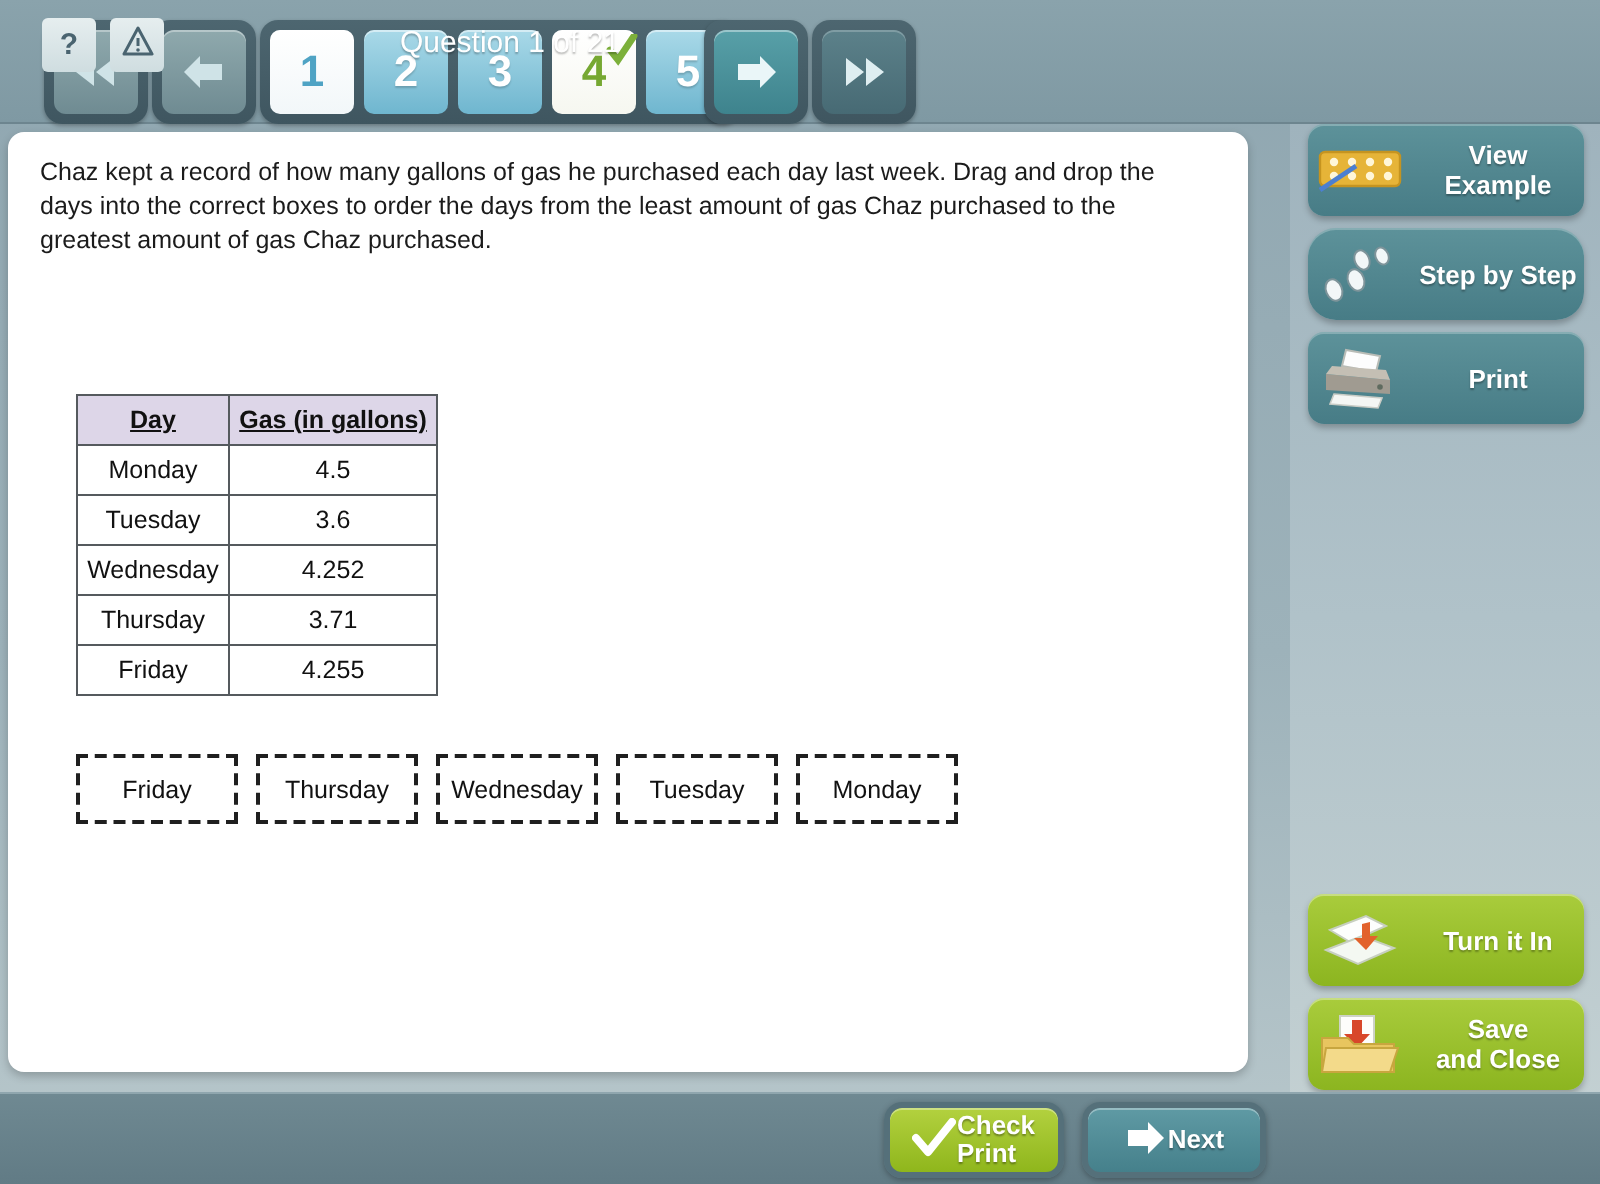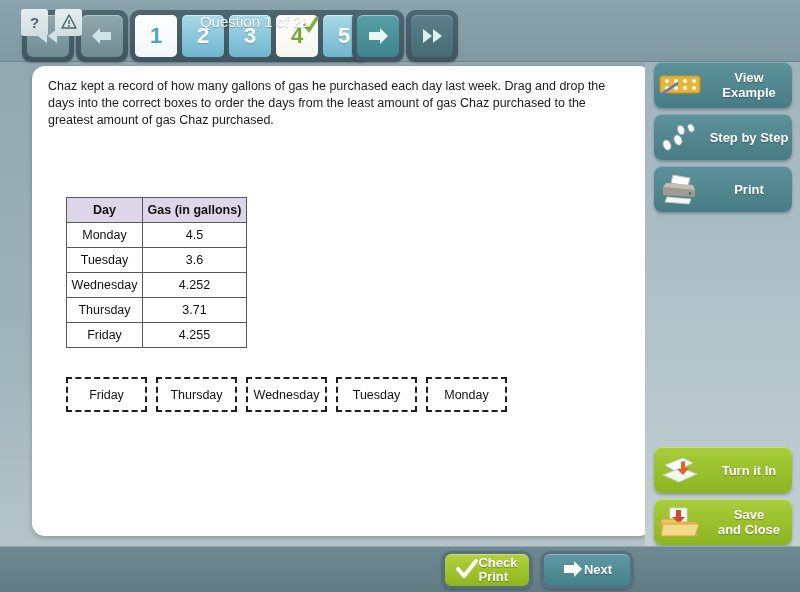--- a/index.html
+++ b/index.html
@@ -100,24 +100,24 @@
   .page-check {
     position: absolute;
     top: -2px; right: -1px;
     width: 16px; height: 16px;
     pointer-events: none;
   }
 
   
   .content-panel {
     position: absolute;
-    left: 32px; top: 66px;
+    left: 4px; top: 66px;
     width: 620px; height: 470px;
     background: #ffffff;
-    border-radius: 13px;
+    border-radius: 8px;
     box-shadow: 0 2px 5px rgba(0,0,0,.22);
     overflow: hidden;
   }
 
   .question-text {
     position: absolute;
     left: 16px; top: 12px;
     width: 580px;
     font-size: 12.5px;
     line-height: 17px;
@@ -134,20 +134,21 @@
     border: 1px solid #555a5e;
     font-size: 12.5px;
     text-align: center;
     height: 25px;
     color: #111;
     font-weight: normal;
   }
   .data-table th {
     background: #ddd6e8;
     font-weight: bold;
+    text-decoration: underline;
   }
   .data-table th.col-day, .data-table td.col-day { width: 76px; }
   .data-table th.col-gas, .data-table td.col-gas { width: 104px; }
 
   
   .drop-row {
     position: absolute;
     left: 34px; top: 311px;
     display: flex;
     gap: 9px;
@@ -203,21 +204,21 @@
     flex: 1;
     color: #ffffff;
     font-size: 13px;
     font-weight: bold;
     text-align: center;
     line-height: 15px;
     text-shadow: 0 1px 1px rgba(0,0,0,.3);
   }
 
   #btn-view-example { top: 0px; }
-  #btn-step-by-step { top: 52px; }
+  #btn-step-by-step { top: 52px; border-radius: 14px; }
   #btn-print        { top: 104px; }
   #btn-turn-it-in   { top: 385px; }
   #btn-save-close   { top: 437px; }
 
   
   .bottombar {
     position: absolute;
     left: 0; top: 546px;
     width: 800px; height: 46px;
     background: linear-gradient(180deg, #6f8992 0%, #617b85 100%);

